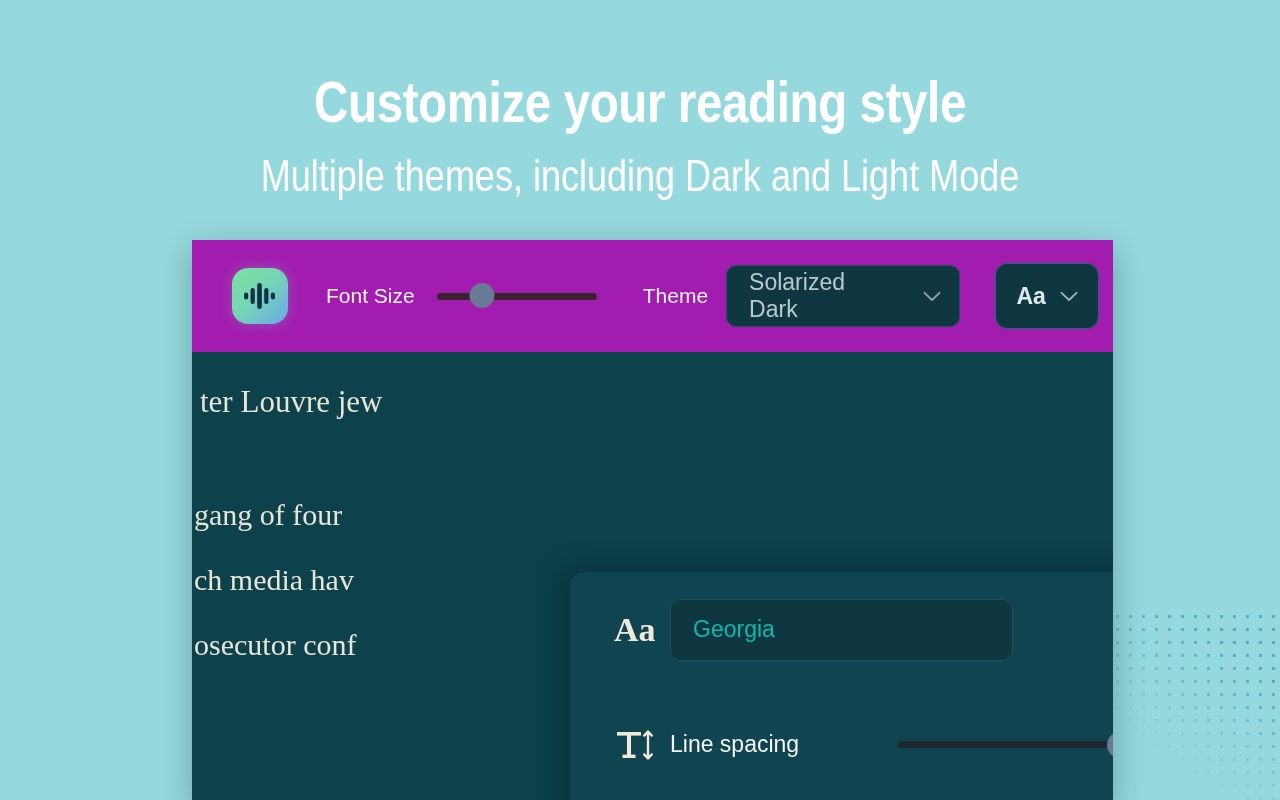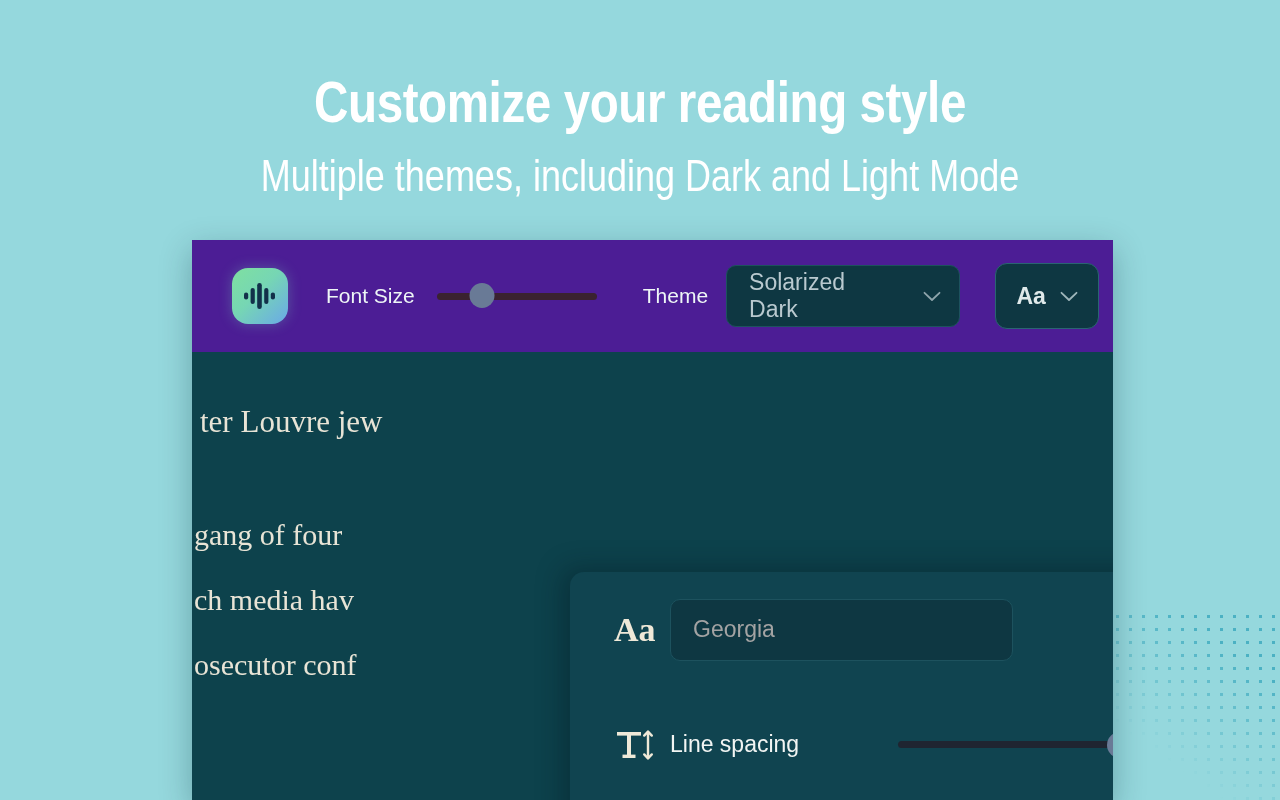--- a/index.html
+++ b/index.html
@@ -49,21 +49,21 @@
     width:921px; height:560px;
     background:#0d424c;
     overflow:hidden;
     box-shadow:0 10px 30px rgba(0,40,50,.30);
   }
 
   
   #toolbar {
     position:absolute; left:0; top:0;
     width:921px; height:112px;
-    background:#4c1d95;
+    background:#a21caf;
     display:flex; align-items:center;
   }
   #app-icon {
     width:56px; height:56px; margin-left:40px;
     border-radius:16px;
     background:linear-gradient(135deg,#7fe0a0 0%, #76d6b4 45%, #6aa9e8 100%);
     display:flex; align-items:center; justify-content:center;
     box-shadow:0 0 14px rgba(120,220,190,.30);
   }
   #app-icon svg { display:block; }
@@ -109,21 +109,21 @@
     border:1.5px solid #2a6472; border-radius:12px;
     background:#0e3742;
     display:flex; align-items:center; justify-content:center; gap:14px;
   }
   #aa-button-label { font-size:23px; font-weight:bold; color:#dfe9ea; }
 
   
   #article {
     position:absolute; left:0; top:112px;
     width:829px; height:448px;
-    padding:36px 0 0 0;
+    padding:16px 0 0 0;
     color:#e8e4d6;
     font-family:"Liberation Serif", serif;
     font-size:30px;
     overflow:hidden;
   }
   #article-headline {
     margin:16px 0 0 8px; font-size:31px; white-space:nowrap;
   }
   #article-body { margin-top:78px; margin-left:2px; }
   #article-body p {
@@ -151,21 +151,21 @@
   }
   .row-label {
     flex:0 0 228px;
     color:#f2f5f3; font-size:23px; white-space:nowrap;
   }
   .row-control { flex:1 1 auto; display:flex; align-items:center; }
 
   #font-type-dropdown {
     width:343px; height:62px; padding:0 20px 0 22px; font-size:23px;
   }
-  #font-type-dropdown .dd-text { color:#a3a3a3; }
+  #font-type-dropdown .dd-text { color:#14b8a6; }
 
   #line-spacing-slider, #line-width-slider { width:341px; }
   #line-spacing-slider .track, #line-width-slider .track { background:#1f2531; }
   #line-spacing-slider .thumb { width:26px; height:26px; top:-2px; left:65%; }
 
   .aa-serif { font-family:"Liberation Serif", serif; font-weight:bold; font-size:34px; }
 </style>
 </head>
 <body>
 

